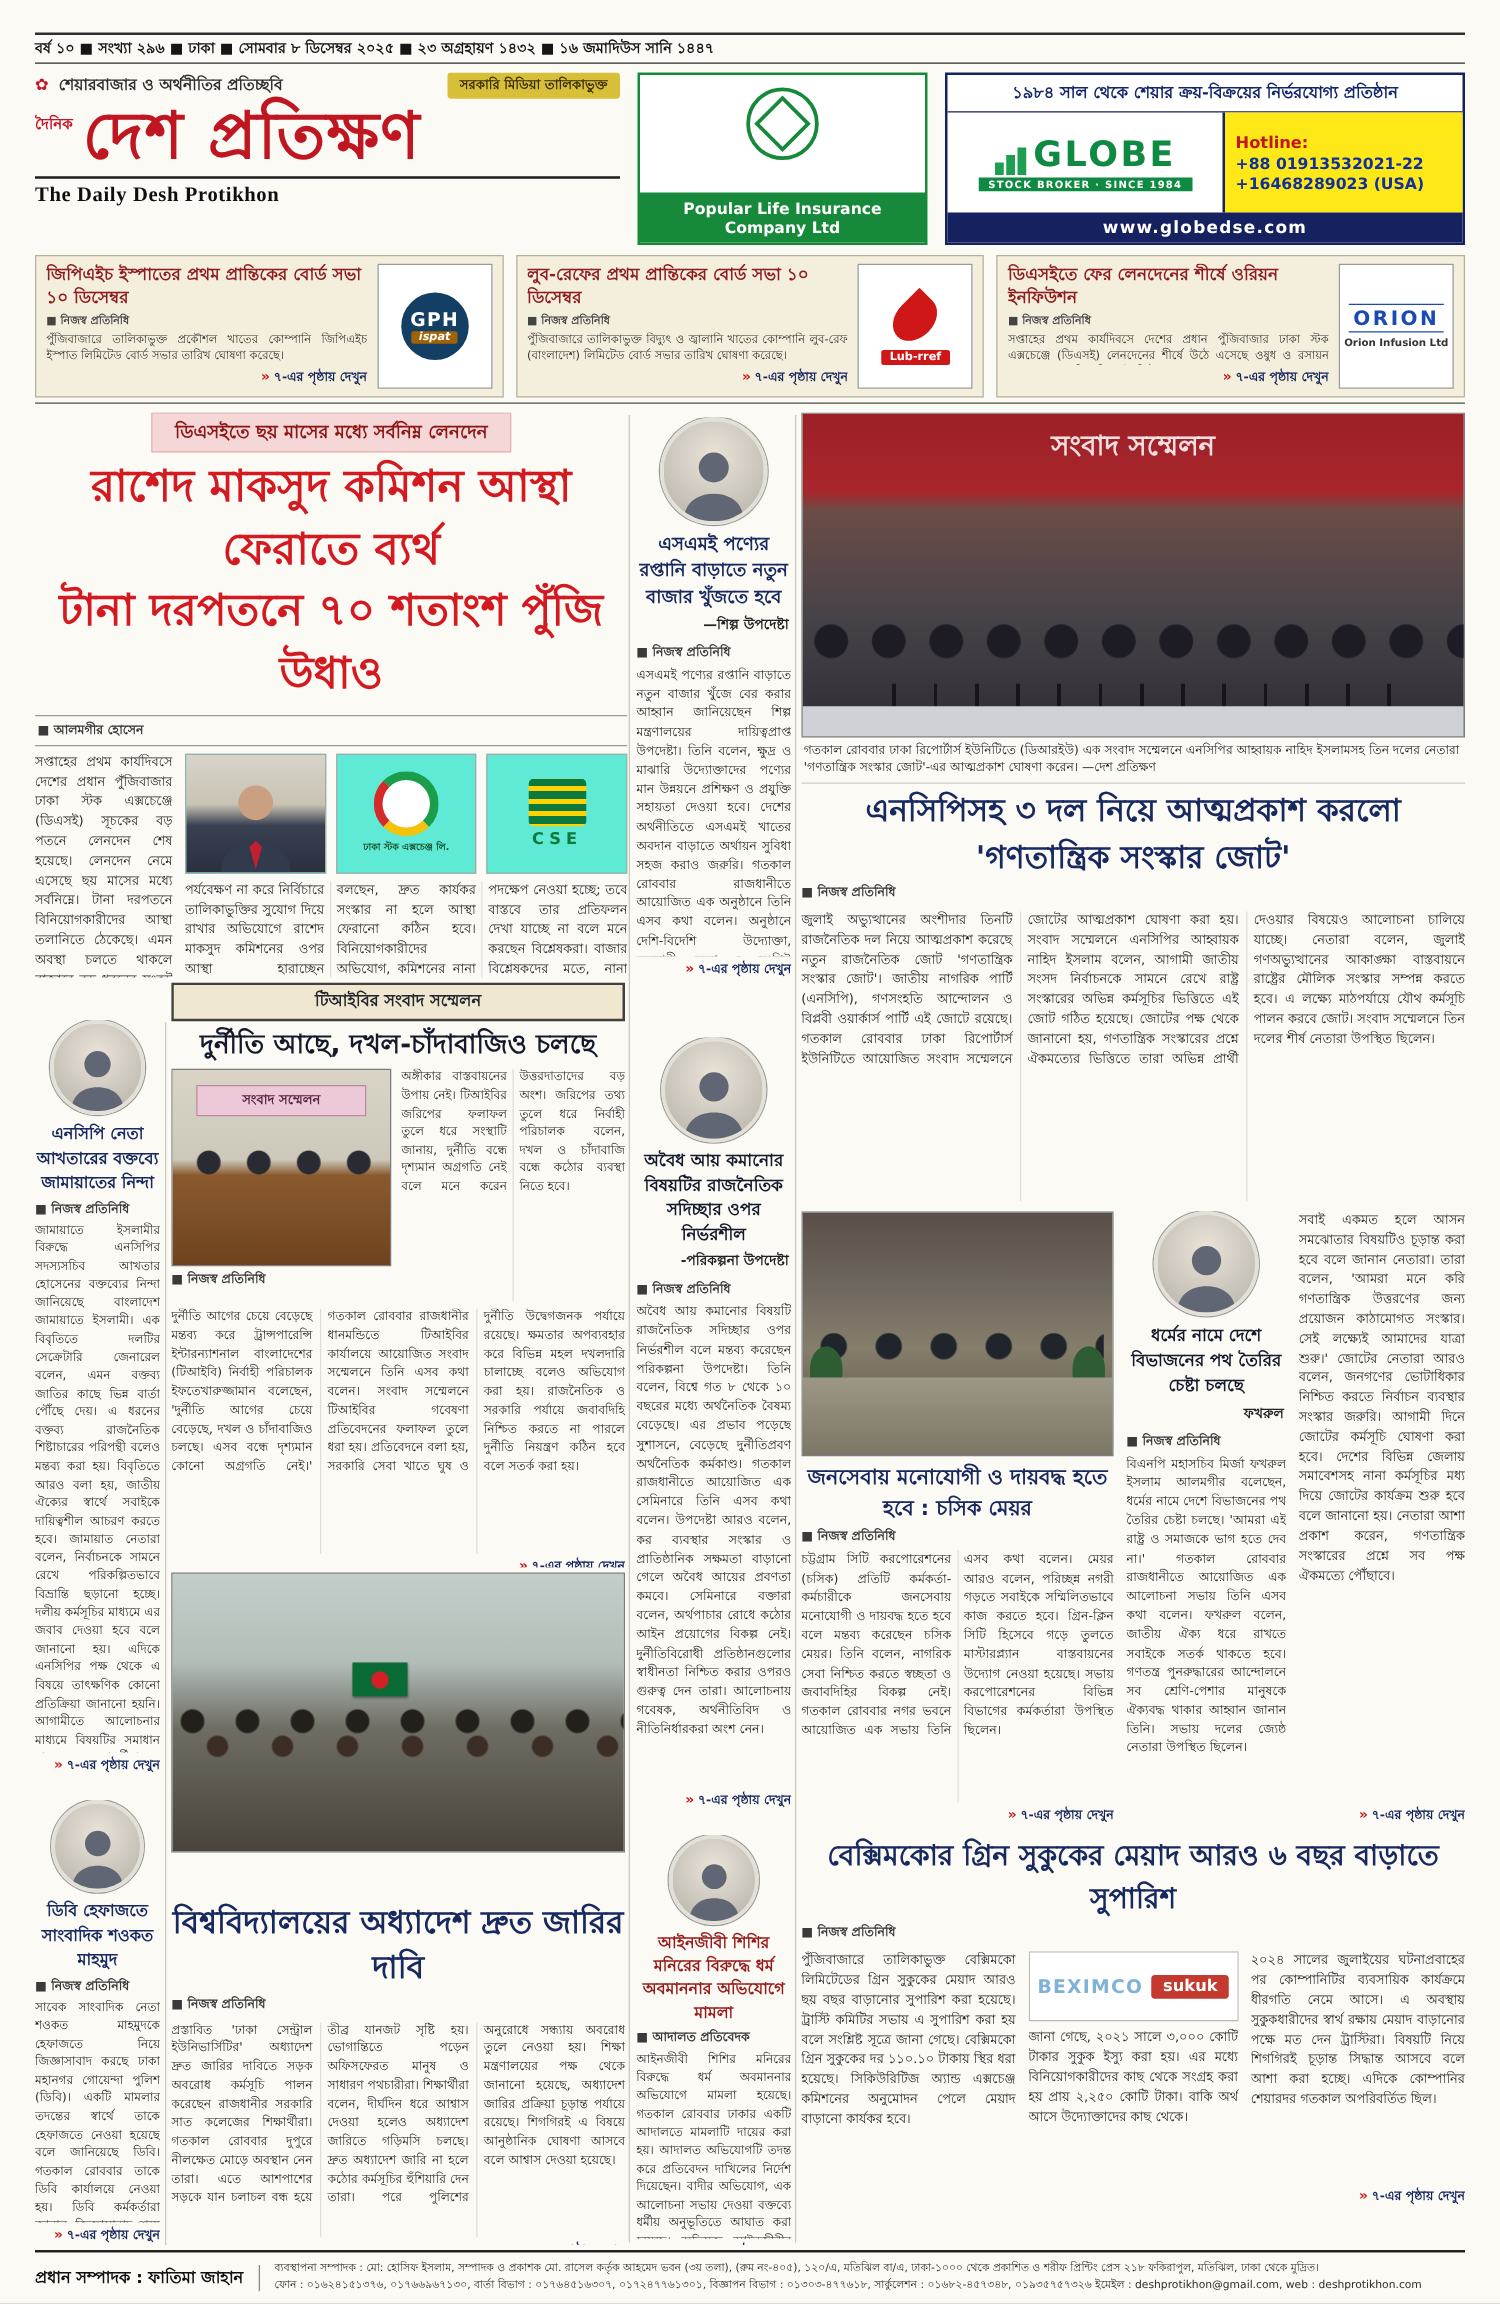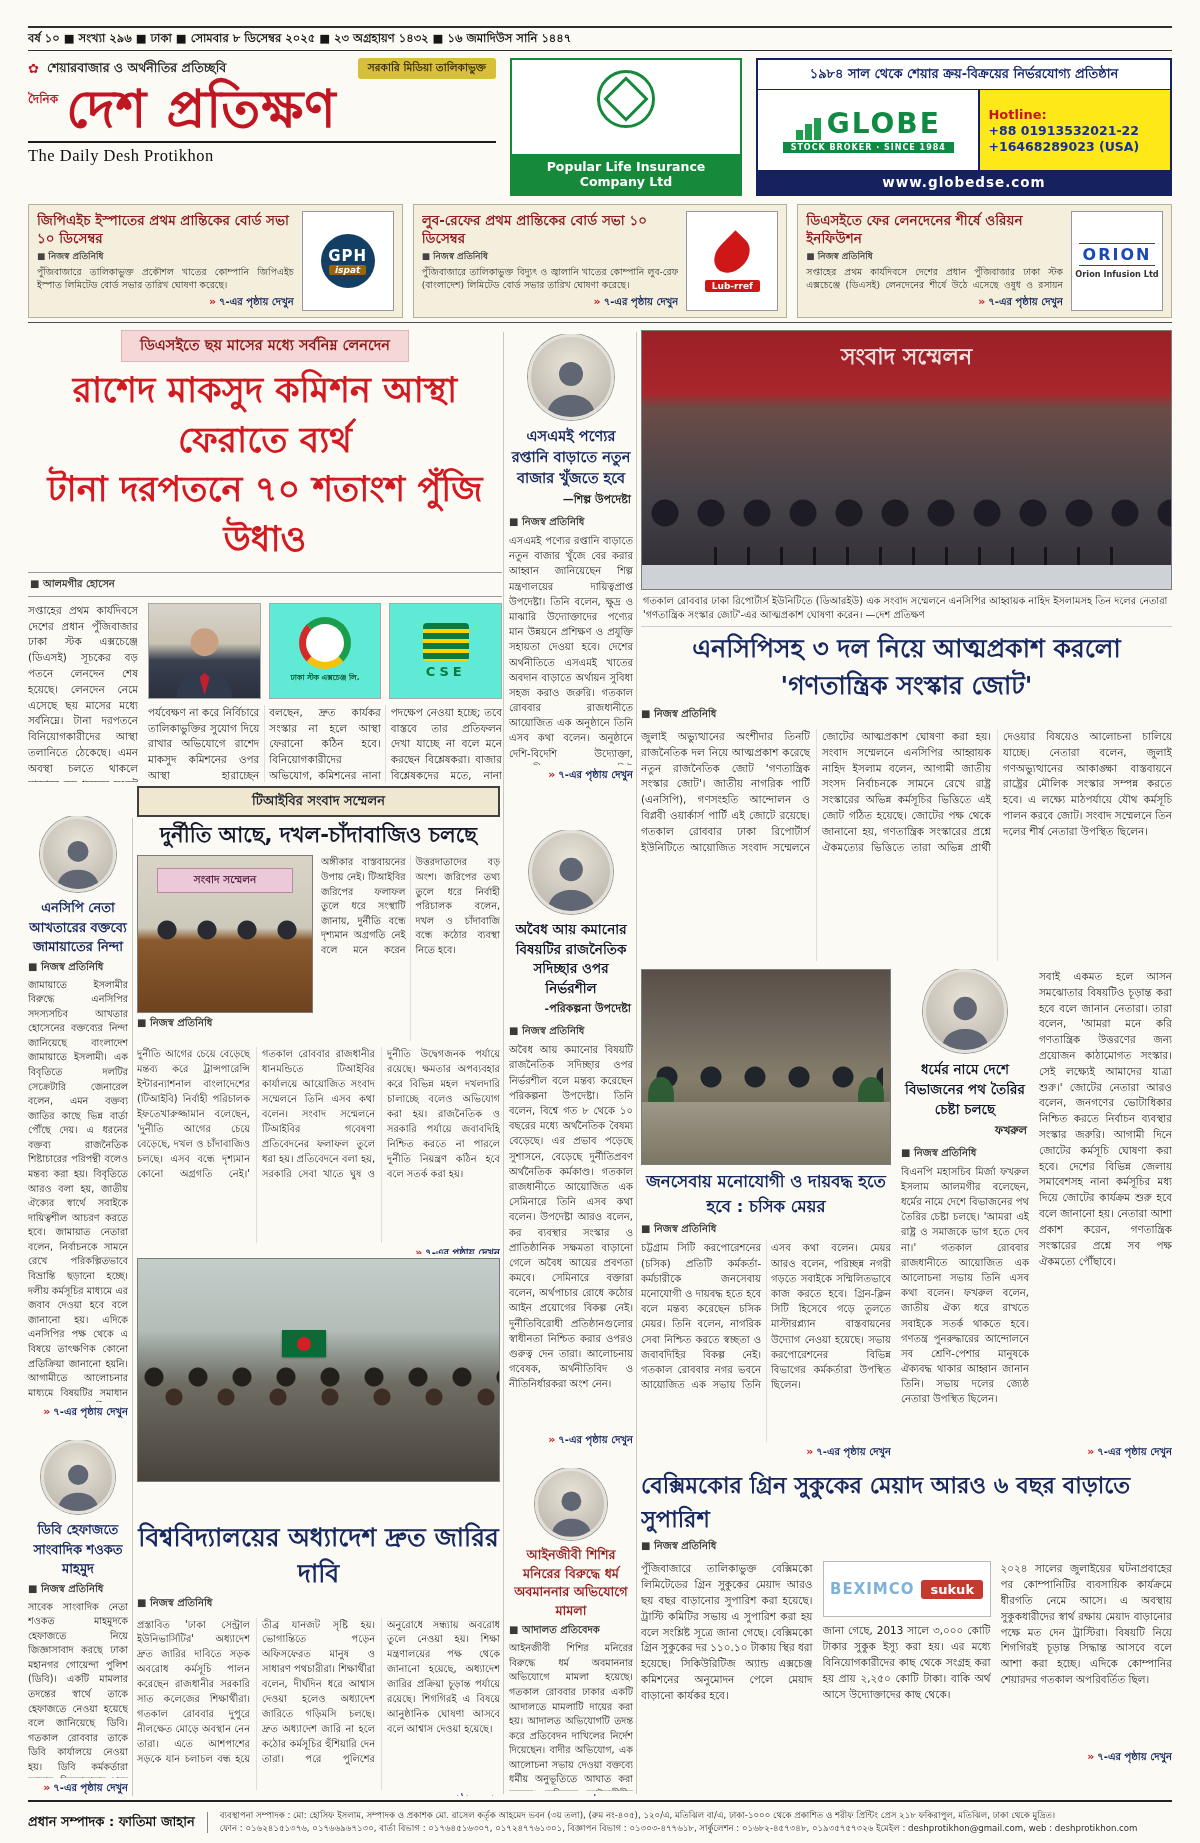--- a/index.html
+++ b/index.html
@@ -20,21 +20,21 @@
 
 #masthead{left:28px;top:58px;width:1144px;height:138px;display:flex;gap:14px}
 .brand{width:468px;position:relative;overflow:hidden}
 .brand-top{display:flex;align-items:center;gap:8px}
 .orn{color:#c41425;font-size:13px}
 .brand-tagline{font-size:12.5px;font-weight:700;color:#2f2f2f}
 .brand-badge{background:#d8bf3a;color:#3a2d00;font-size:10.5px;font-weight:700;padding:2px 10px;border-radius:3px;margin-left:auto}
 .brand-row{display:flex;align-items:flex-start;gap:8px;margin-top:1px}
 .brand-daily{color:#c41425;font-size:12px;font-weight:700;margin-top:10px}
 .brand-title{color:#c01622;font-size:52px;font-weight:800;line-height:1.1;letter-spacing:1px;font-family:"DejaVu Serif","Liberation Serif",serif}
-.brand-sub{margin-top:4px;border-top:2.5px solid #1c1c1c;padding-top:3px;font-family:"Liberation Serif","DejaVu Serif",serif;font-weight:400;font-size:16.5px;color:#0f0f0f;letter-spacing:.5px}
+.brand-sub{margin-top:4px;border-top:2.5px solid #1c1c1c;padding-top:3px;font-family:"Liberation Serif","DejaVu Serif",serif;font-weight:700;font-size:16.5px;color:#0f0f0f;letter-spacing:.5px}
 .pl-card{width:232px;border:2.5px solid #168a3a;background:#fff;display:flex;flex-direction:column;align-items:center;justify-content:space-between;padding-top:10px}
 .pl-logo{width:58px;height:58px;border:3px solid #168a3a;border-radius:50%;position:relative}
 .pl-logo i{position:absolute;inset:10px;border:3px solid #168a3a;transform:rotate(45deg)}
 .pl-name{background:#168a3a;color:#fff;font-weight:700;font-size:12.5px;text-align:center;padding:5px 6px;width:100%}
 .globe-card{flex:1;border:2px solid #16215f;background:#fff;display:flex;flex-direction:column}
 .globe-tagline{color:#14266b;font-weight:700;font-size:13px;text-align:center;padding:4px 2px;border-bottom:1px solid #16215f}
 .globe-mid{flex:1;display:flex;align-items:center}
 .globe-logo{flex:1;display:flex;flex-direction:column;align-items:center;justify-content:center;gap:2px;border-right:2px solid #16215f;align-self:stretch;padding:4px}
 .g-row{display:flex;align-items:flex-end;gap:6px}
 .g-bars{display:flex;align-items:flex-end;gap:2px}
@@ -118,21 +118,21 @@
 .cols3{column-count:3;column-gap:12px;column-rule:1px solid #ddd}
 .jote-body{height:232px;margin-top:4px}
 .rowb{display:flex;gap:10px;margin-top:8px;height:492px}
 .cshik{width:250px;display:flex;flex-direction:column;overflow:hidden}
 .cshik-h{font-size:16.5px;line-height:1.5;text-align:center;margin-top:5px}
 .cols2{column-count:2;column-gap:10px;column-rule:1px solid #ddd}
 .fx{width:128px;display:flex;flex-direction:column;overflow:hidden}
 .fx-h{font-size:13.5px;line-height:1.5;text-align:center;margin-top:6px}
 .jm{flex:1;display:flex;flex-direction:column;overflow:hidden}
 .bex{margin-top:8px}
-.bex-h{font-size:22.5px;line-height:1.5;}
+.bex-h{font-size:22.5px;line-height:1.5;text-align:center}
 .bex-row{display:flex;gap:10px;margin-top:4px;height:212px}
 .bex-col{flex:1;overflow:hidden}
 .bex-mid{width:168px;display:flex;flex-direction:column;overflow:hidden}
 .bx-card{border:1px solid #b9b9b9;background:#fff;display:flex;align-items:center;justify-content:center;gap:7px;height:56px;margin-bottom:6px}
 .bx-t{color:#7fb2d8;font-weight:800;letter-spacing:1px;font-size:15px}
 .bx-s{background:#c43a2e;color:#fff;font-weight:700;font-size:13px;padding:2px 9px;border-radius:3px}
 #tib{left:137px;top:786px;width:363px;height:468px;overflow:hidden}
 .tib-banner{background:#efe7cf;border:2px solid #404040;color:#23262e;font-weight:800;font-size:13px;text-align:center;padding:3px}
 .tib-h{font-size:21px;line-height:1.4;text-align:center;margin-top:4px}
 .tib-row{display:flex;gap:8px;margin-top:5px;height:186px}
@@ -375,21 +375,21 @@
   <div class="bex">
     <h2 class="bex-h h-navy">বেক্সিমকোর গ্রিন সুকুকের মেয়াদ আরও ৬ বছর বাড়াতে সুপারিশ</h2>
     <div class="byline">■ নিজস্ব প্রতিনিধি</div>
     <div class="bex-row">
       <div class="bex-col bodytx jt">পুঁজিবাজারে তালিকাভুক্ত বেক্সিমকো লিমিটেডের গ্রিন সুকুকের মেয়াদ আরও ছয় বছর বাড়ানোর সুপারিশ করা হয়েছে। ট্রাস্টি কমিটির সভায় এ সুপারিশ করা হয় বলে সংশ্লিষ্ট সূত্রে জানা গেছে। বেক্সিমকো গ্রিন সুকুকের দর ১১০.১০ টাকায় স্থির ধরা হয়েছে। সিকিউরিটিজ অ্যান্ড এক্সচেঞ্জ কমিশনের অনুমোদন পেলে মেয়াদ বাড়ানো কার্যকর হবে।</div>
       <div class="bex-mid">
         <div class="bx-card">
           <span class="bx-t">BEXIMCO</span>
           <span class="bx-s">sukuk</span>
         </div>
-        <div class="bodytx jt" style="flex:1">জানা গেছে, 2013 সালে ৩,০০০ কোটি টাকার সুকুক ইস্যু করা হয়। এর মধ্যে বিনিয়োগকারীদের কাছ থেকে সংগ্রহ করা হয় প্রায় ২,২৫০ কোটি টাকা। বাকি অর্থ আসে উদ্যোক্তাদের কাছ থেকে।</div>
+        <div class="bodytx jt" style="flex:1">জানা গেছে, ২০২১ সালে ৩,০০০ কোটি টাকার সুকুক ইস্যু করা হয়। এর মধ্যে বিনিয়োগকারীদের কাছ থেকে সংগ্রহ করা হয় প্রায় ২,২৫০ কোটি টাকা। বাকি অর্থ আসে উদ্যোক্তাদের কাছ থেকে।</div>
       </div>
       <div class="bex-col">
         <div class="bodytx jt" style="height:186px">২০২৪ সালের জুলাইয়ের ঘটনাপ্রবাহের পর কোম্পানিটির ব্যবসায়িক কার্যক্রমে ধীরগতি নেমে আসে। এ অবস্থায় সুকুকধারীদের স্বার্থ রক্ষায় মেয়াদ বাড়ানোর পক্ষে মত দেন ট্রাস্টিরা। বিষয়টি নিয়ে শিগগিরই চূড়ান্ত সিদ্ধান্ত আসবে বলে আশা করা হচ্ছে। এদিকে কোম্পানির শেয়ারদর গতকাল অপরিবর্তিত ছিল।</div>
         <div class="more">
               <span class="arr">»</span>
               <span>৭-এর পৃষ্ঠায় দেখুন</span>
             </div>
       </div>
     </div>
   </div>

